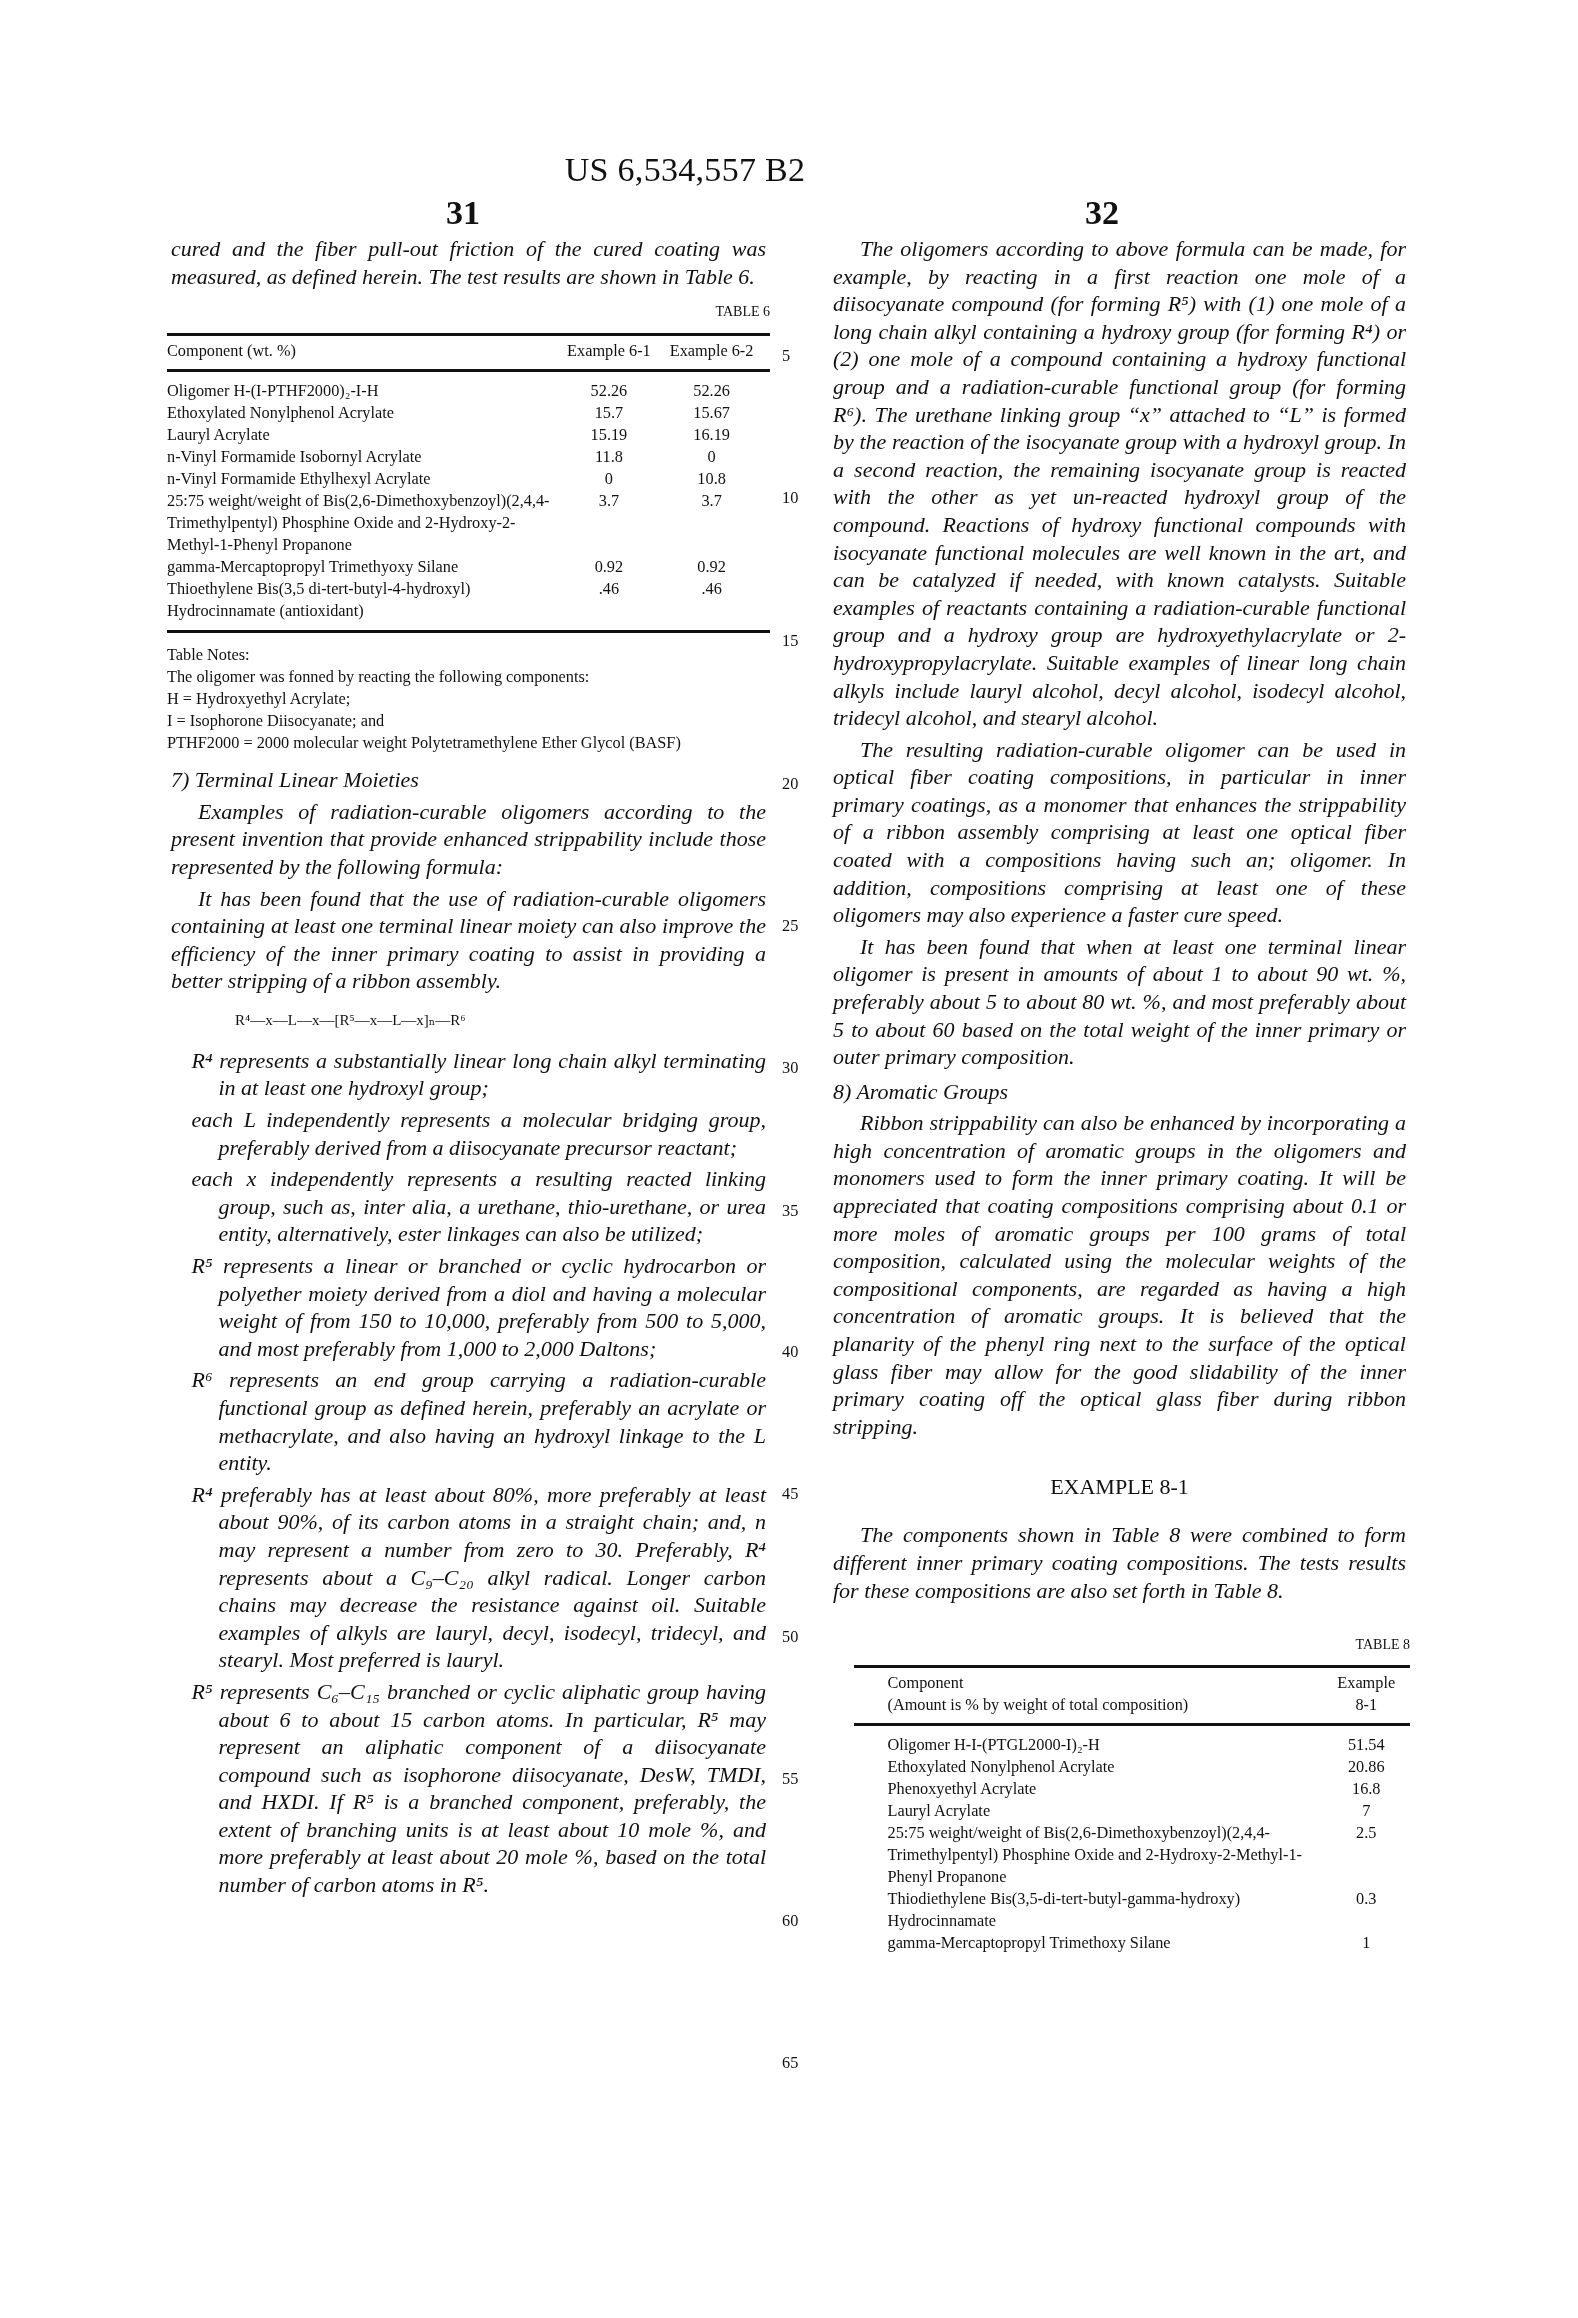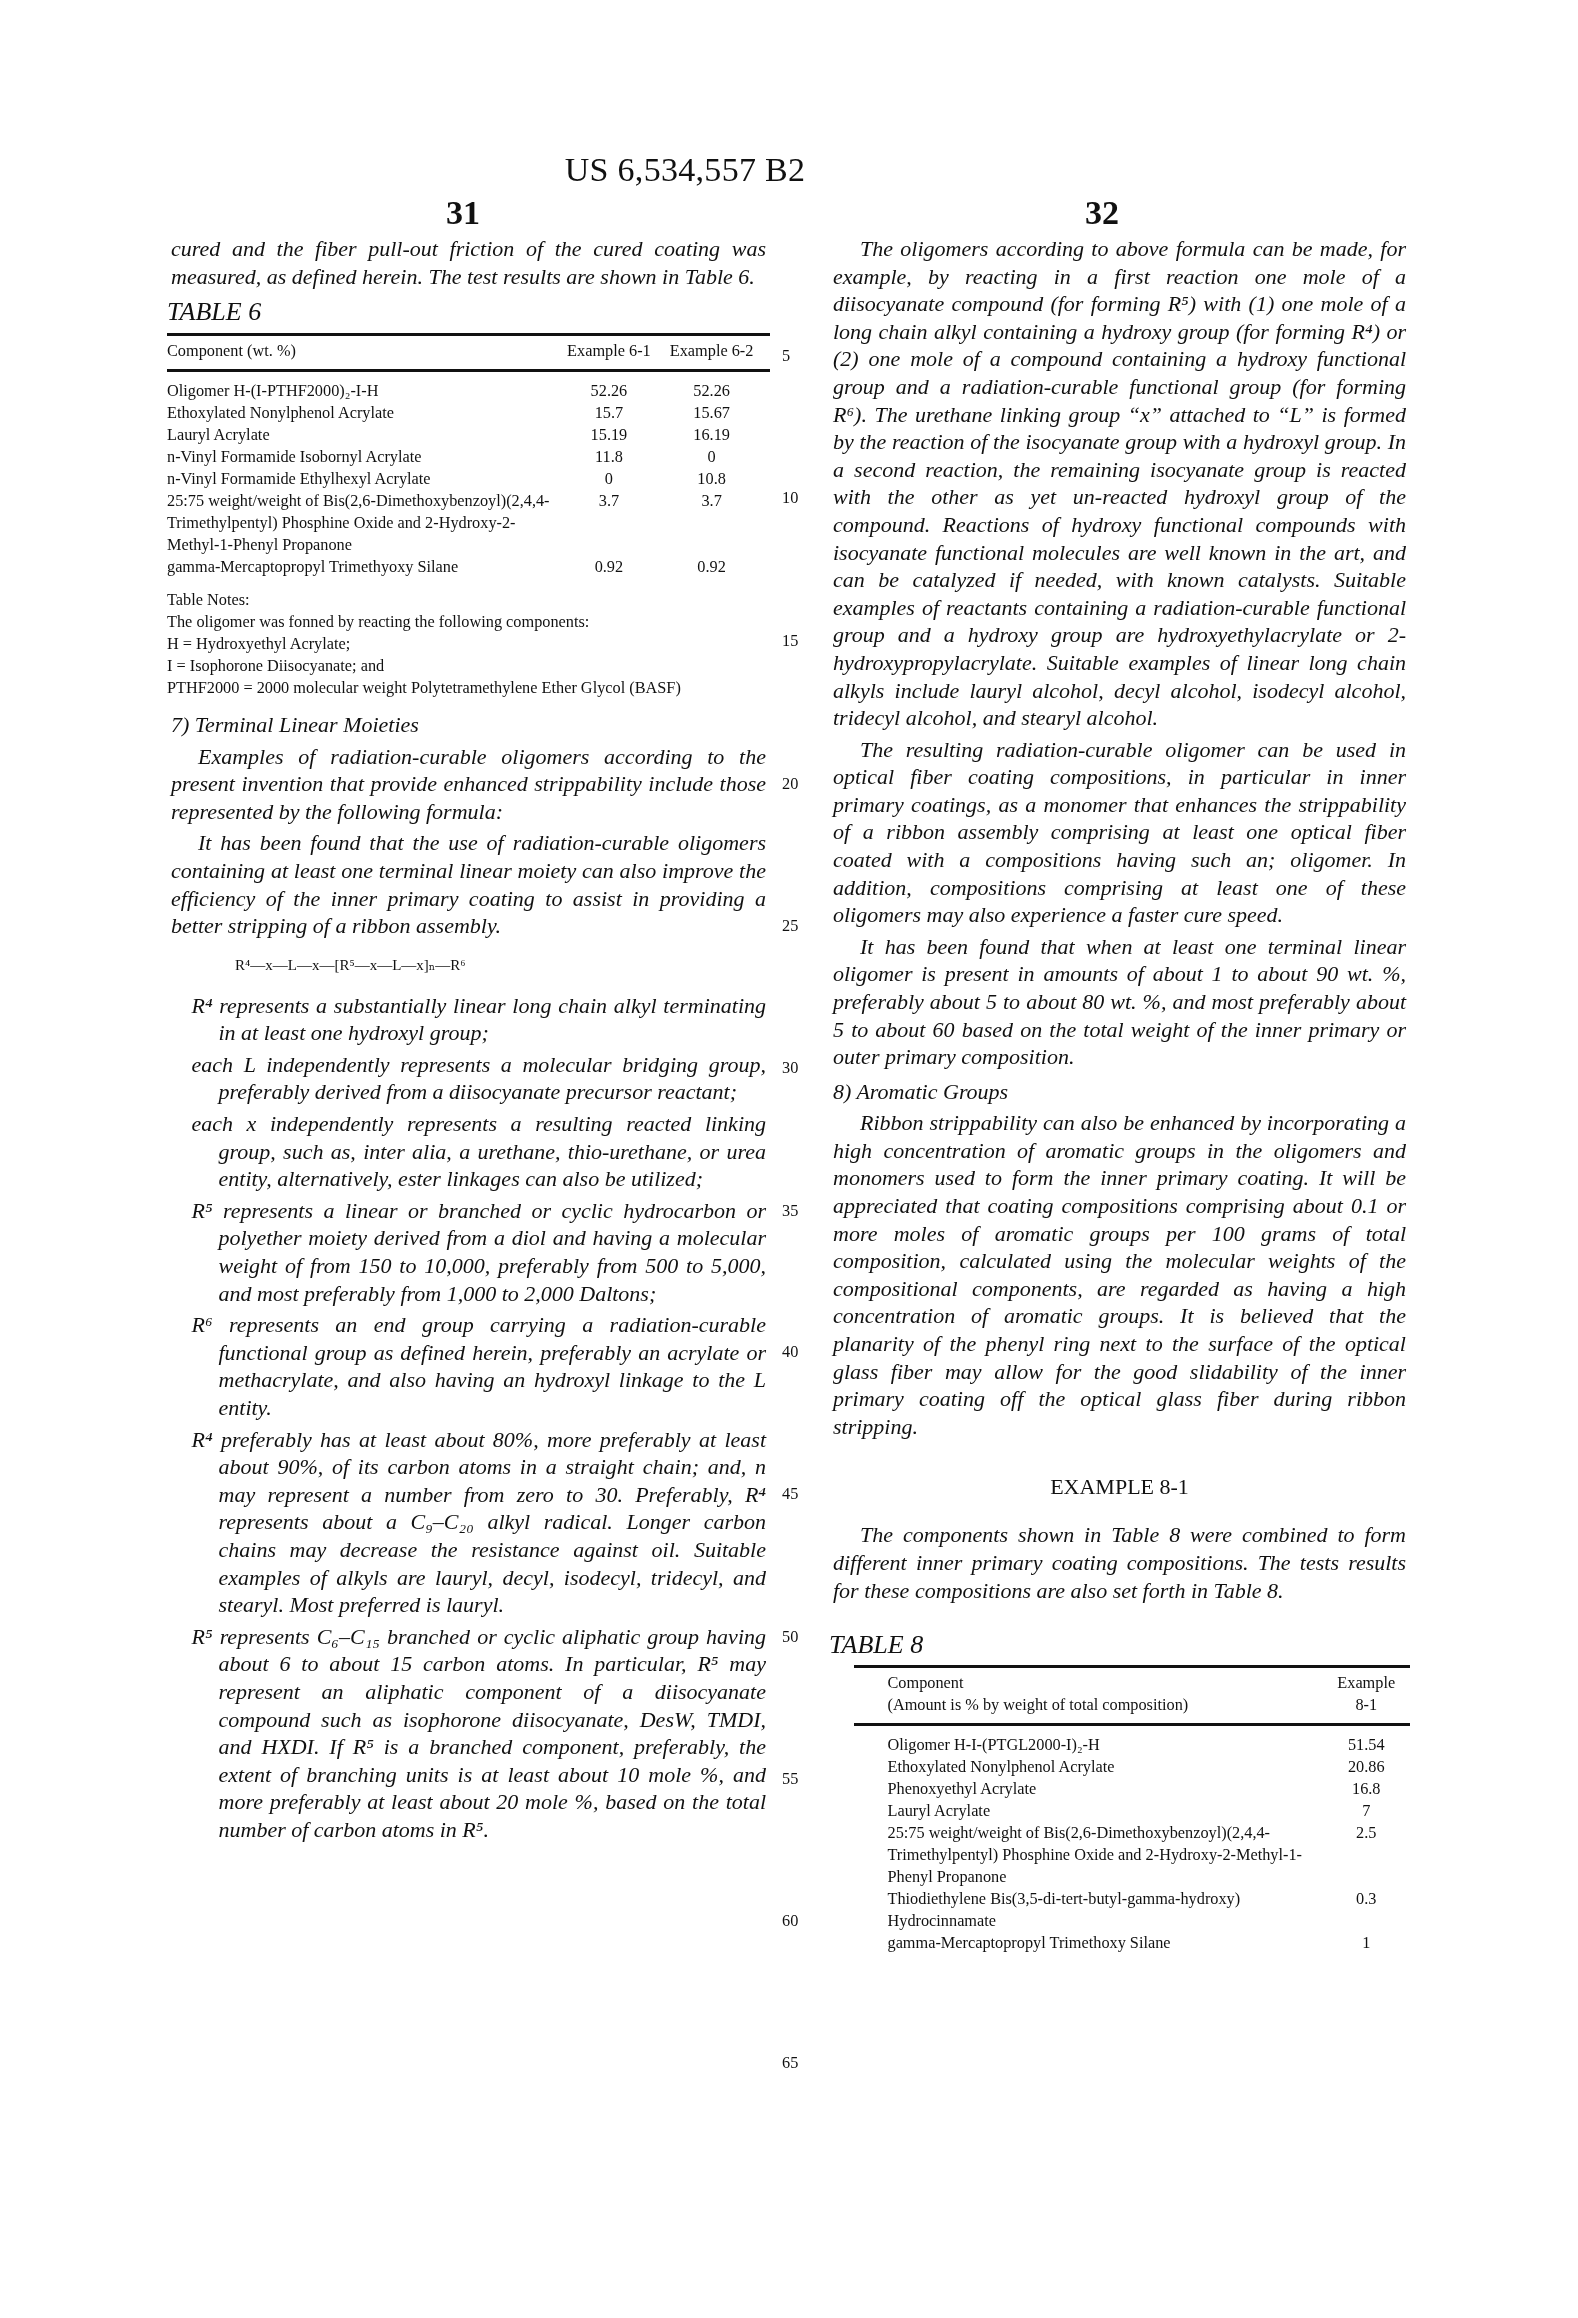--- a/index.html
+++ b/index.html
@@ -14,21 +14,21 @@
   .colnum { position: absolute; top: 194px; font-size: 34px; font-weight: bold; }
   .colnum.left { left: 446px; }
   .colnum.right { left: 1085px; }
   .col { position: absolute; top: 231px; font-size: 22px; line-height: 27.6px; }
   .col.left { left: 167px; width: 603px; }
   .col.right { left: 829px; width: 581px; }
   p { margin: 4px; text-align: justify; font-style: italic; }
   .indent { text-indent: 27px; }
   .hang { padding-left: 27px; text-indent: -27px; margin-left: 24.5px; }
   .section-title { margin-top: 5.4px; }
-  .caption { text-align: left; margin: 8.2px 0 6.8px; font-size: 26px; font-style: italic; }
+  .caption { text-align: right; margin: 8.2px 0 6.8px; font-size: 14px; }
   table { border-collapse: collapse; width: 100%; font-size: 16.3px; line-height: 22px; }
   .tbl-rule-top { border-top: 3.4px solid #111; }
   .tbl-rule-mid { border-bottom: 3.4px solid #111; }
   .tbl-rule-bot { border-bottom: 3.4px solid #111; }
   td, th { font-weight: normal; vertical-align: top; padding: 0; }
   th { padding-top: 4px; padding-bottom: 6.8px; text-align: left; vertical-align: bottom; }
   .num { text-align: center; }
   .t6 td.name { width: 395px; }
   .notes { font-size: 16.3px; line-height: 22px; margin-top: 11px; }
   .formula { margin: 12.2px 0 12.2px 68px; font-size: 15px; }
@@ -86,20 +86,25 @@
         <tr>
           <td class="name">25:75 weight/weight of Bis(2,6-Dimethoxybenzoyl)(2,4,4-Trimethylpentyl) Phosphine Oxide and 2-Hydroxy-2-Methyl-1-Phenyl Propanone</td>
           <td class="num">3.7</td>
           <td class="num">3.7</td>
         </tr>
         <tr>
           <td class="name">gamma-Mercaptopropyl Trimethyoxy Silane</td>
           <td class="num">0.92</td>
           <td class="num">0.92</td>
         </tr>
+        <tr class="tbl-rule-bot">
+          <td class="name" style="padding-bottom: 8.2px;">Thioethylene Bis(3,5 di-tert-butyl-4-hydroxyl) Hydrocinnamate (antioxidant)</td>
+          <td class="num" style="padding-bottom: 8.2px;">.46</td>
+          <td class="num" style="padding-bottom: 8.2px;">.46</td>
+        </tr>
       </tbody>
   </table>
 
   <div class="notes">
     <div>Table Notes:</div>
     <div>The oligomer was fonned by reacting the following components:</div>
     <div>H = Hydroxyethyl Acrylate;</div>
     <div>I = Isophorone Diisocyanate; and</div>
     <div>PTHF2000 = 2000 molecular weight Polytetramethylene Ether Glycol (BASF)</div>
   </div>

